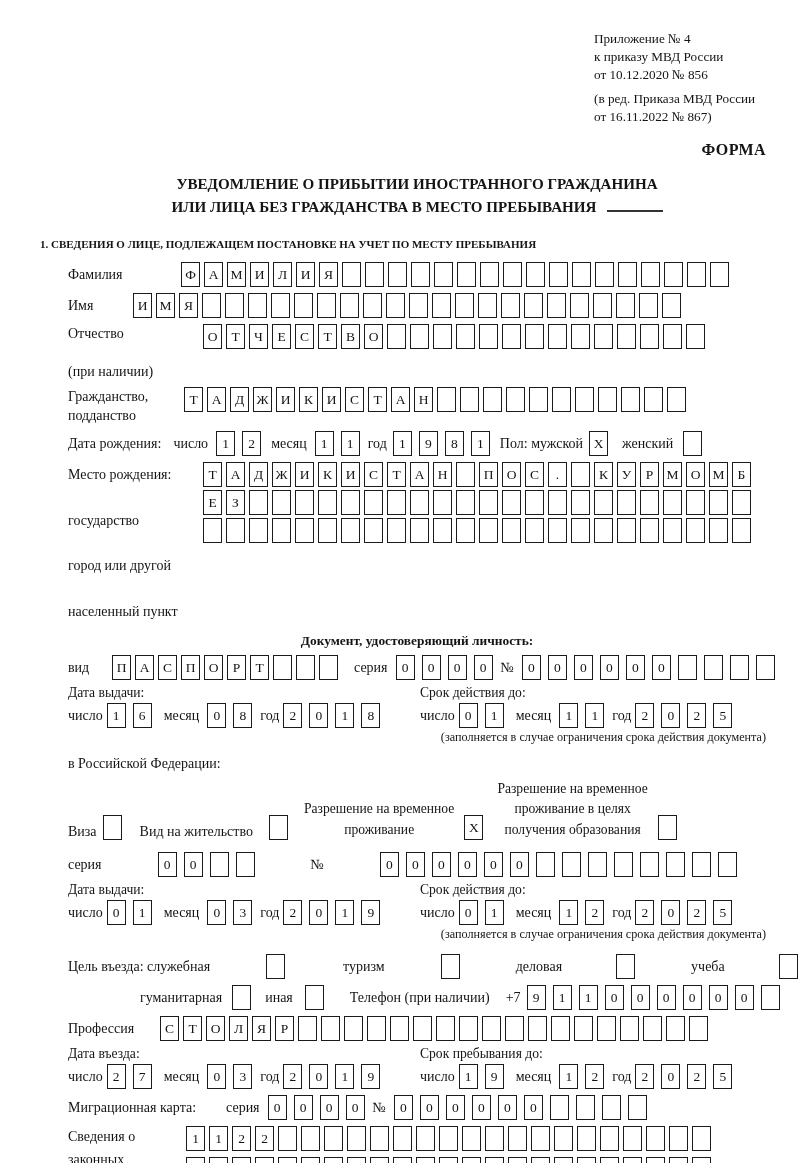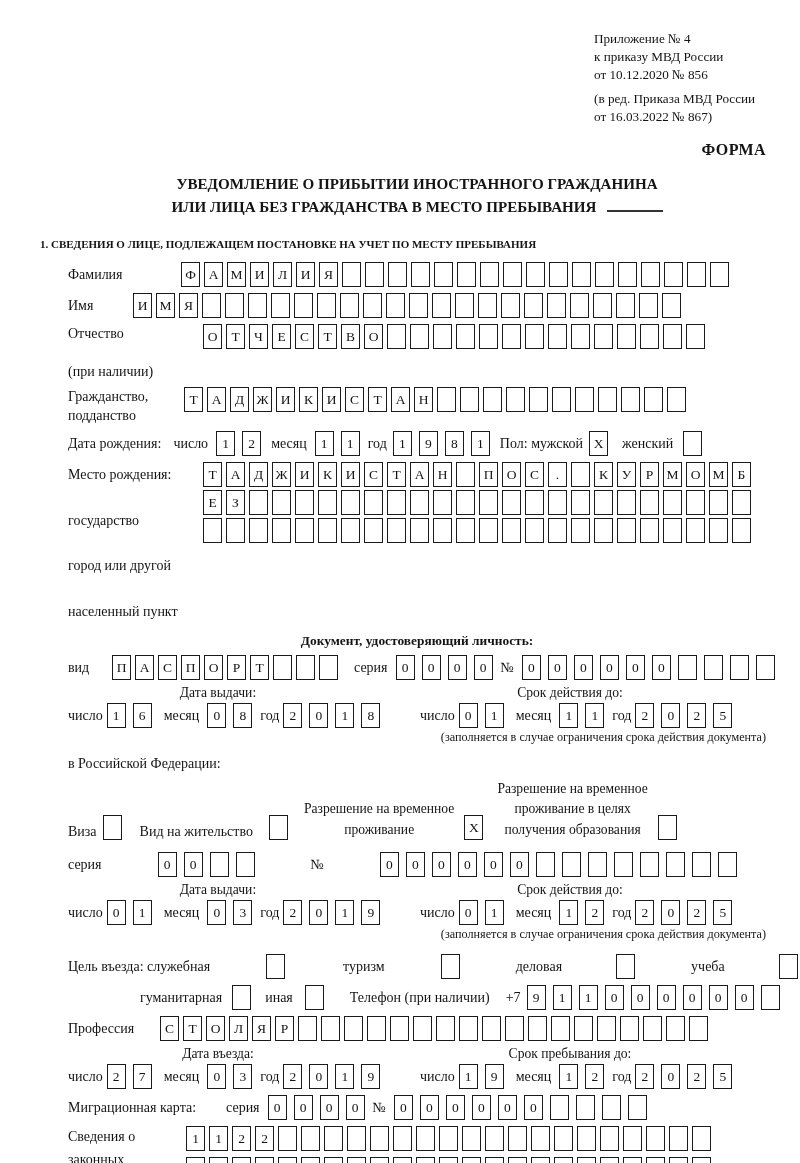--- a/index.html
+++ b/index.html
@@ -34,40 +34,40 @@
   }
   .ml4{margin-left:4px;}.ml6{margin-left:6px;}.ml8{margin-left:8px;}.ml10{margin-left:10px;}
   .ml12{margin-left:12px;}.ml14{margin-left:14px;}.ml16{margin-left:16px;}.ml18{margin-left:18px;}
   .ml26{margin-left:26px;}.ml30{margin-left:30px;}.ml72{margin-left:72px;}
   
   .doc-heading{text-align:center;font-weight:bold;font-size:13.4px;margin-top:8px;}
   
   .dpair{display:flex;margin-top:5px;}
   .dcol-l{width:352px;flex:none;}
   .dcol-r{flex:1;}
-  .dtitle{font-size:13.6px;text-align:center;width:300px;}
+  .dtitle{font-size:13.6px;text-align:left;width:300px;}
   .dgroup{display:flex;align-items:center;margin-top:2px;}
   .note-r{text-align:right;font-size:12.2px;margin-top:2px;}
   .intro{font-size:14px;margin-top:8px;line-height:1.55;}
   
   .opt-row{display:flex;align-items:flex-end;margin-top:4px;}
   .opt-col{display:flex;flex-direction:column;text-align:center;font-size:13.6px;line-height:1.5;flex:none;}
 </style>
 </head>
 <body>
 
 <div class="page">
 
   <div class="appendix">
     <div>Приложение № 4</div>
     <div>к приказу МВД России</div>
     <div>от 10.12.2020 № 856</div>
     <div class="rev">
       <div>(в ред. Приказа МВД России</div>
-      <div>от 16.03.2022 № 867)</div>
+      <div>от 16.11.2022 № 867)</div>
     </div>
   </div>
   <div class="form-label">ФОРМА</div>
 
   <div class="title">
     <div>УВЕДОМЛЕНИЕ О ПРИБЫТИИ ИНОСТРАННОГО ГРАЖДАНИНА</div>
     <div><span>ИЛИ ЛИЦА БЕЗ ГРАЖДАНСТВА В МЕСТО ПРЕБЫВАНИЯ</span><span class="blank"></span></div>
   </div>
 
   <div class="sec1">1. СВЕДЕНИЯ О ЛИЦЕ, ПОДЛЕЖАЩЕМ ПОСТАНОВКЕ НА УЧЕТ ПО МЕСТУ ПРЕБЫВАНИЯ</div>

